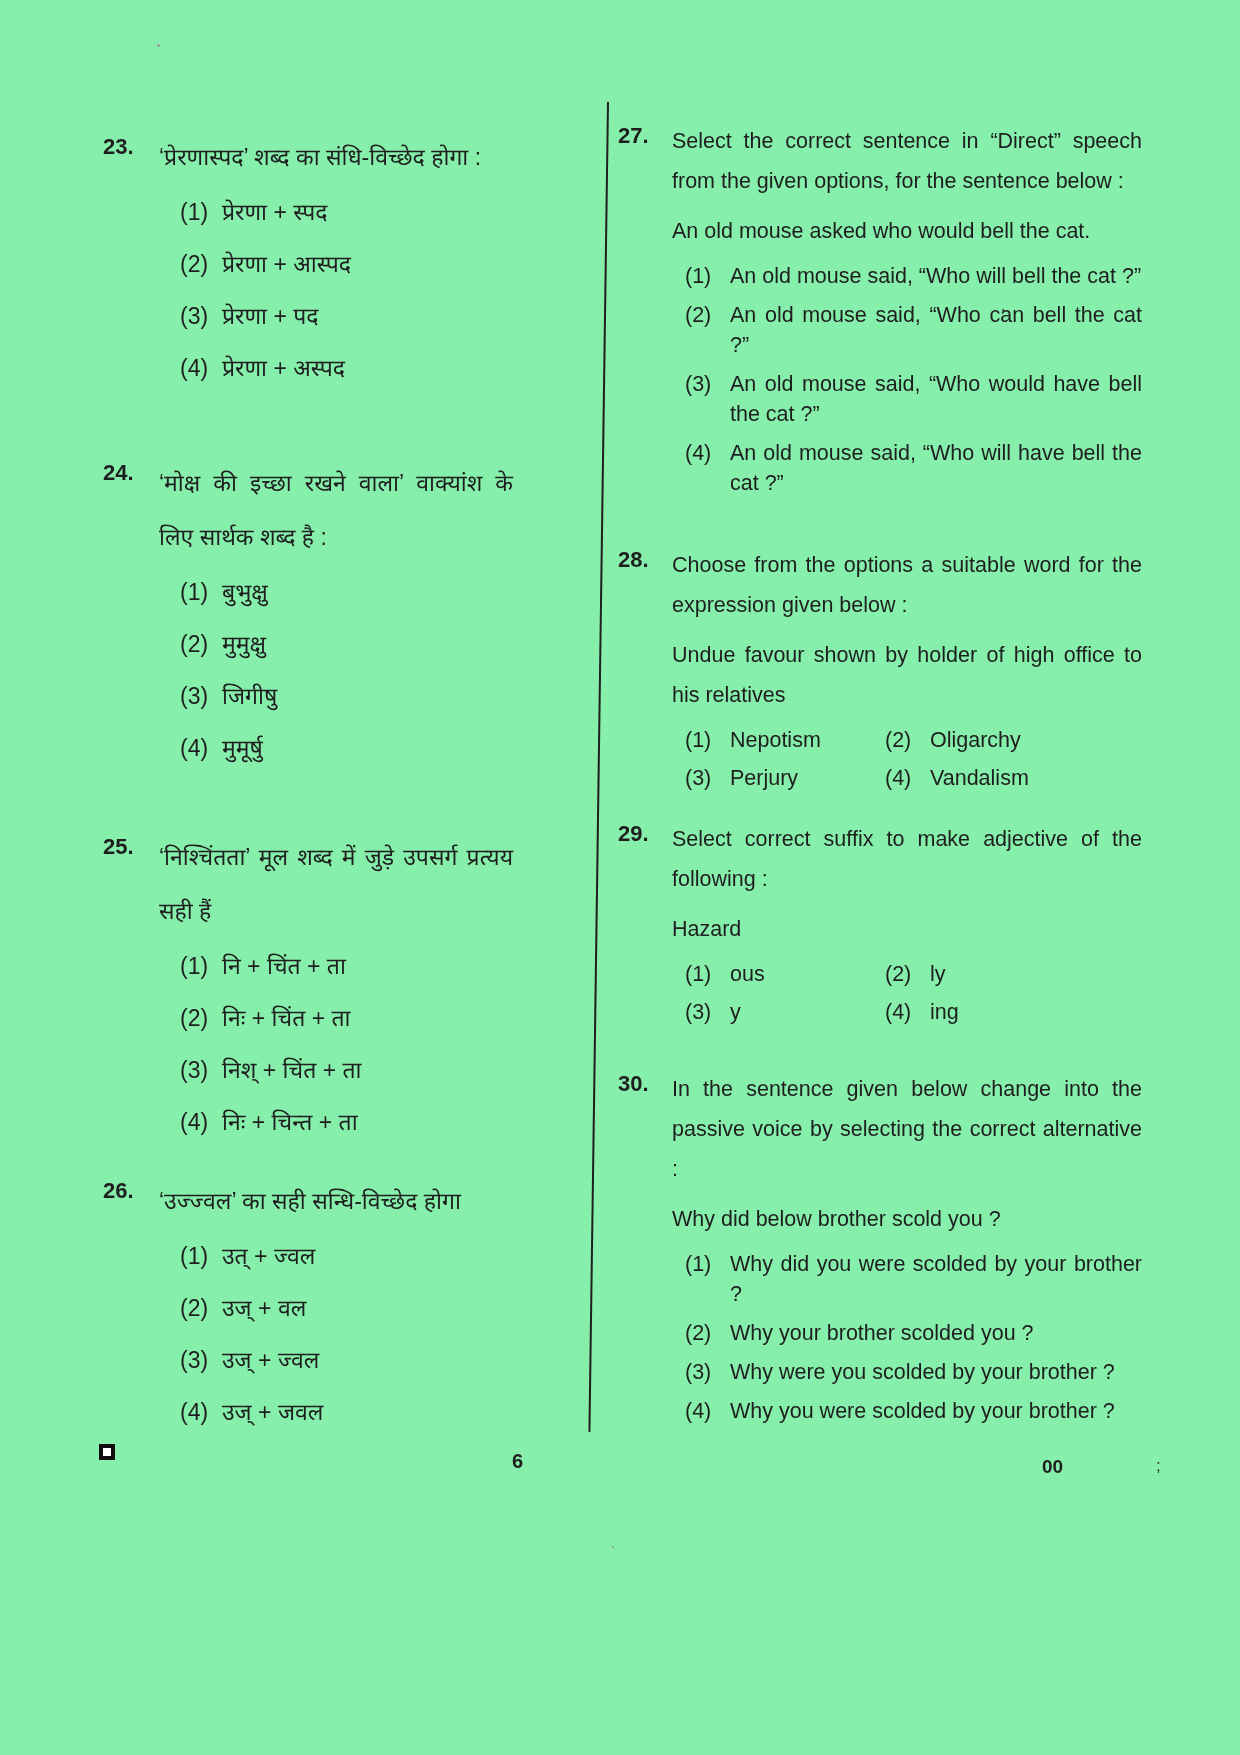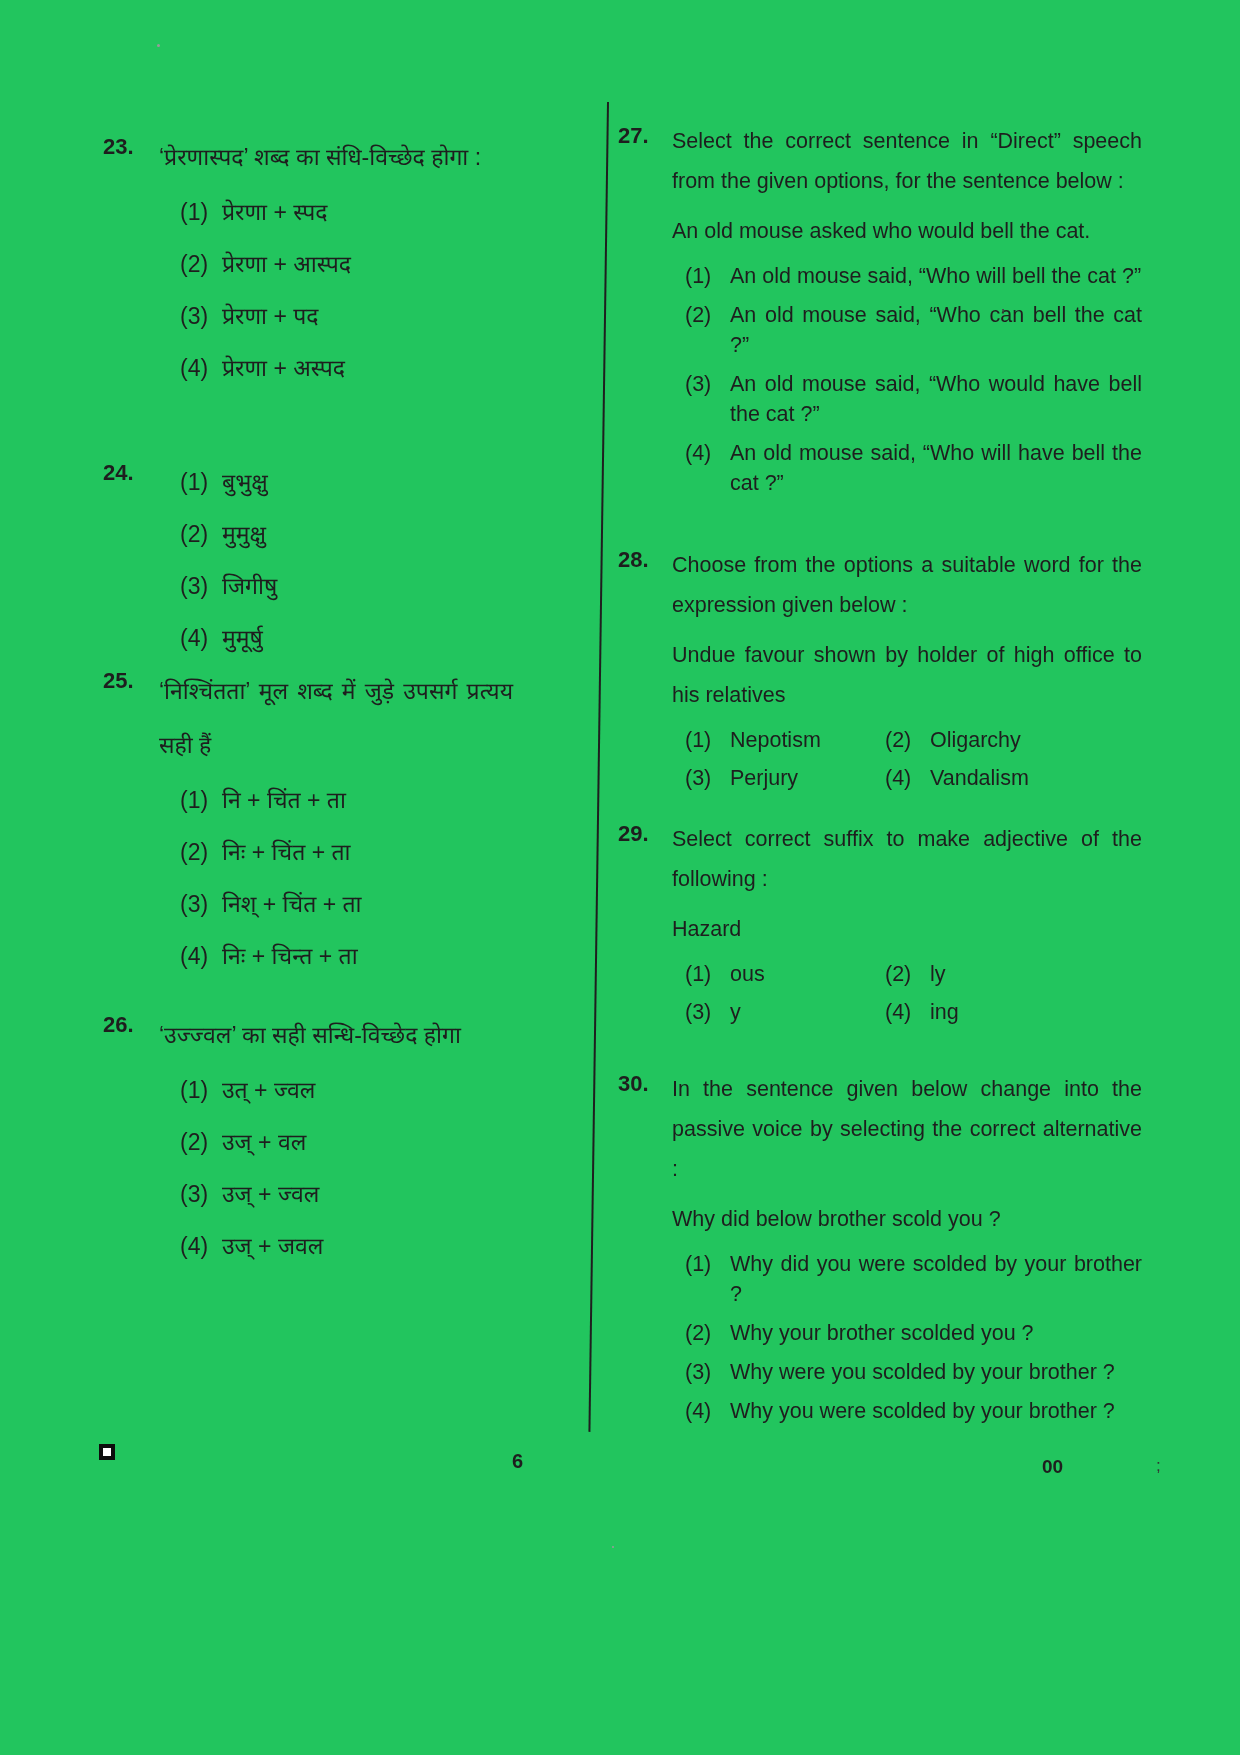--- a/index.html
+++ b/index.html
@@ -1,21 +1,21 @@
 <!DOCTYPE html>
 <html><head>
 <meta charset="utf-8">
 <style>
   html,body { margin:0; padding:0; }
   body { background:#e8e8e8; }
   .page {
     position:relative;
     width:1240px; height:1755px;
     margin:0 auto;
-    background:#22c55e;
+    background:#86efac;
     font-family:"Liberation Sans","DejaVu Sans",sans-serif;
     color:#1e1e1e;
     overflow:hidden;
   }
 
   
   .divider {
     position:absolute; left:607px; top:102px;
     width:2px; height:1330px;
     background:#1f1f1f;
@@ -33,21 +33,21 @@
   .col-left  .qnum { width:56px; font-size:22px; line-height:34px; }
   .col-right .qnum { width:54px; font-size:22px; line-height:30px; }
   .qbody { flex:1 1 auto; min-width:0; }
 
   
   .col-left .prompt { margin:0 0 2px 0; line-height:54px; text-align:justify; }
   .col-left .option { display:flex; padding-left:21px; line-height:52px; }
   .col-left .olabel { width:42px; flex-shrink:0; }
   .col-left .otext  { flex:1; }
   #q24 { margin-top:62px; }
-  #q25 { }
+  #q25 { margin-top:56px; }
   #q26 { margin-top:26px; }
 
   
   .col-right .prompt { margin:0 0 10px 0; line-height:40px; text-align:justify; }
   .col-right .option { display:flex; padding-left:13px; margin-bottom:9px; line-height:30px; }
   .col-right .olabel { width:45px; flex-shrink:0; }
   .col-right .otext  { flex:1; text-align:justify; }
   .col-right .opt-grid {
     display:grid;
     grid-template-columns:45px 155px 45px 1fr;
@@ -100,20 +100,21 @@
           </div>
           <div class="option">
             <span class="olabel">(4)</span>
             <span class="otext">प्रेरणा + अस्पद</span>
           </div>
         </div>
       </div>
       <div class="question" id="q24">
         <div class="qnum">24.</div>
         <div class="qbody">
+          <p class="prompt">‘मोक्ष की इच्छा रखने वाला’ वाक्यांश के लिए सार्थक शब्द है :</p>
           <div class="option">
             <span class="olabel">(1)</span>
             <span class="otext">बुभुक्षु</span>
           </div>
           <div class="option">
             <span class="olabel">(2)</span>
             <span class="otext">मुमुक्षु</span>
           </div>
           <div class="option">
             <span class="olabel">(3)</span>

